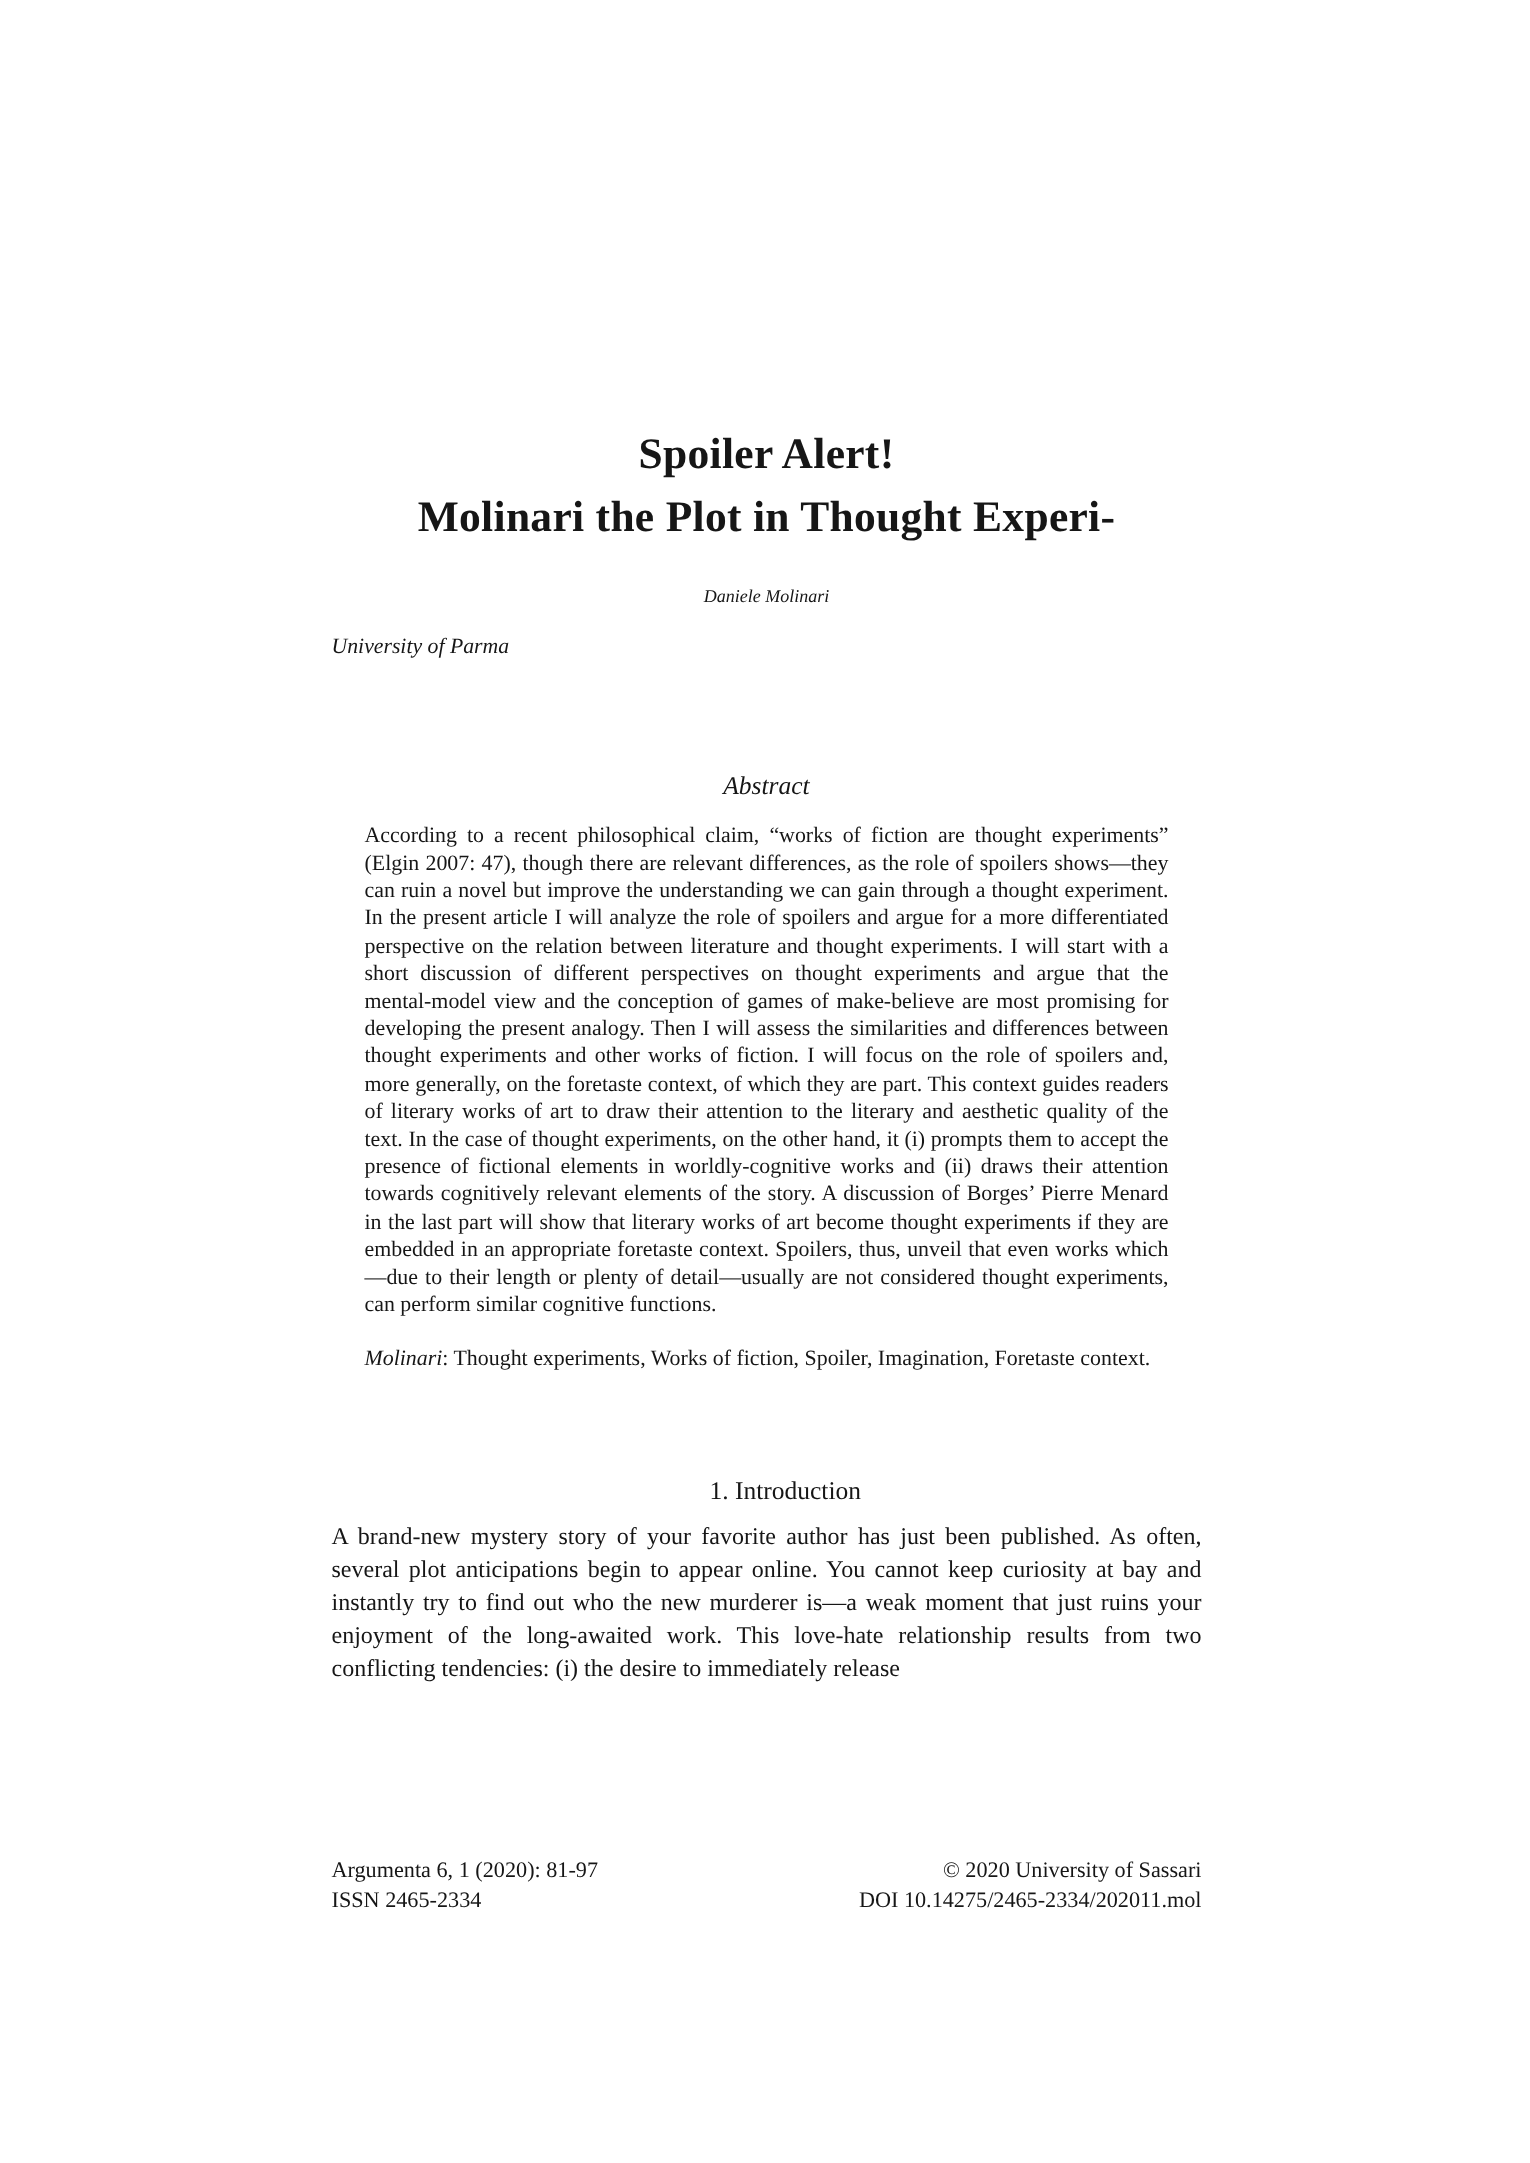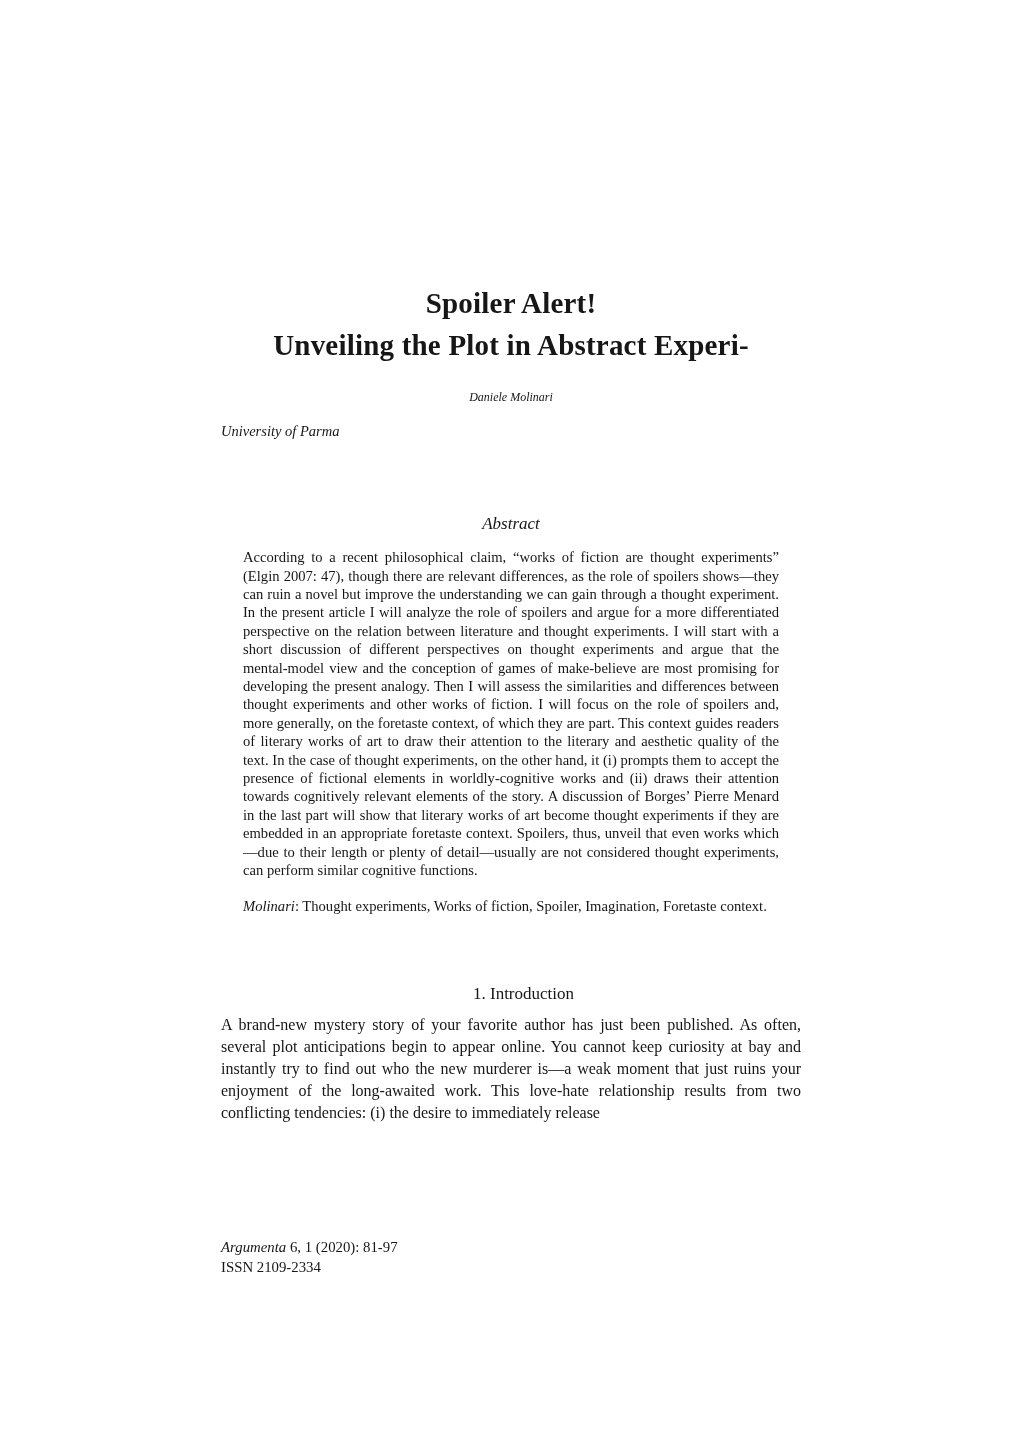--- a/index.html
+++ b/index.html
@@ -82,31 +82,31 @@
     position: absolute;
     left: 221px;
     top: 1238px;
     width: 580px;
     display: flex;
     justify-content: space-between;
     font-size: 14.8px;
     line-height: 19.5px;
   }
   .footer .right { text-align: right; }
-  .footer .journal-name { font-style: italic; }
+  .footer .journal-name { }
 </style>
 </head>
 <body>
 
 <div class="page">
   <div class="column">
 
     <h1 class="title">
       <span>Spoiler Alert!</span><br>
-      <span>Unveiling the Plot in Abstract Experi-</span><br>
+      <span>Molinari the Plot in Thought Experi-</span><br>
     </h1>
 
     <div class="author">Daniele Molinari</div>
 
     <div class="affiliation">University of Parma</div>
 
     <div class="abstract-heading">Abstract</div>
 
     <div class="abstract-block">
       <p class="abstract-text">According to a recent philosophical claim, “works of fiction are thought experiments” (Elgin 2007: 47), though there are relevant differences, as the role of spoilers shows—they can ruin a novel but improve the understanding we can gain through a thought experiment. In the present article I will analyze the role of spoilers and argue for a more differentiated perspective on the relation between literature and thought experiments. I will start with a short discussion of different perspectives on thought experiments and argue that the mental-model view and the conception of games of make-believe are most promising for developing the present analogy. Then I will assess the similarities and differences between thought experiments and other works of fiction. I will focus on the role of spoilers and, more generally, on the foretaste context, of which they are part. This context guides readers of literary works of art to draw their attention to the literary and aesthetic quality of the text. In the case of thought experiments, on the other hand, it (i) prompts them to accept the presence of fictional elements in worldly-cognitive works and (ii) draws their attention towards cognitively relevant elements of the story. A discussion of Borges’ Pierre Menard in the last part will show that literary works of art become thought experiments if they are embedded in an appropriate foretaste context. Spoilers, thus, unveil that even works which—due to their length or plenty of detail—usually are not considered thought experiments, can perform similar cognitive functions.</p>
@@ -115,16 +115,20 @@
 
     <div class="section-heading">1. Introduction</div>
 
     <p class="intro-text">A brand-new mystery story of your favorite author has just been published. As often, several plot anticipations begin to appear online. You cannot keep curiosity at bay and instantly try to find out who the new murderer is—a weak moment that just ruins your enjoyment of the long-awaited work. This love-hate relationship results from two conflicting tendencies: (i) the desire to immediately release</p>
 
   </div>
 
   <div class="footer">
     <div class="left">
       <div><span class="journal-name">Argumenta</span><span> 6, 1 (2020): 81-97</span></div>
-      <div>ISSN 2109-2334</div>
+      <div>ISSN 2465-2334</div>
+    </div>
+    <div class="right">
+      <div>© 2020 University of Sassari</div>
+      <div>DOI 10.14275/2465-2334/202011.mol</div>
     </div>
   </div>
 </div>
 
 </body></html>

